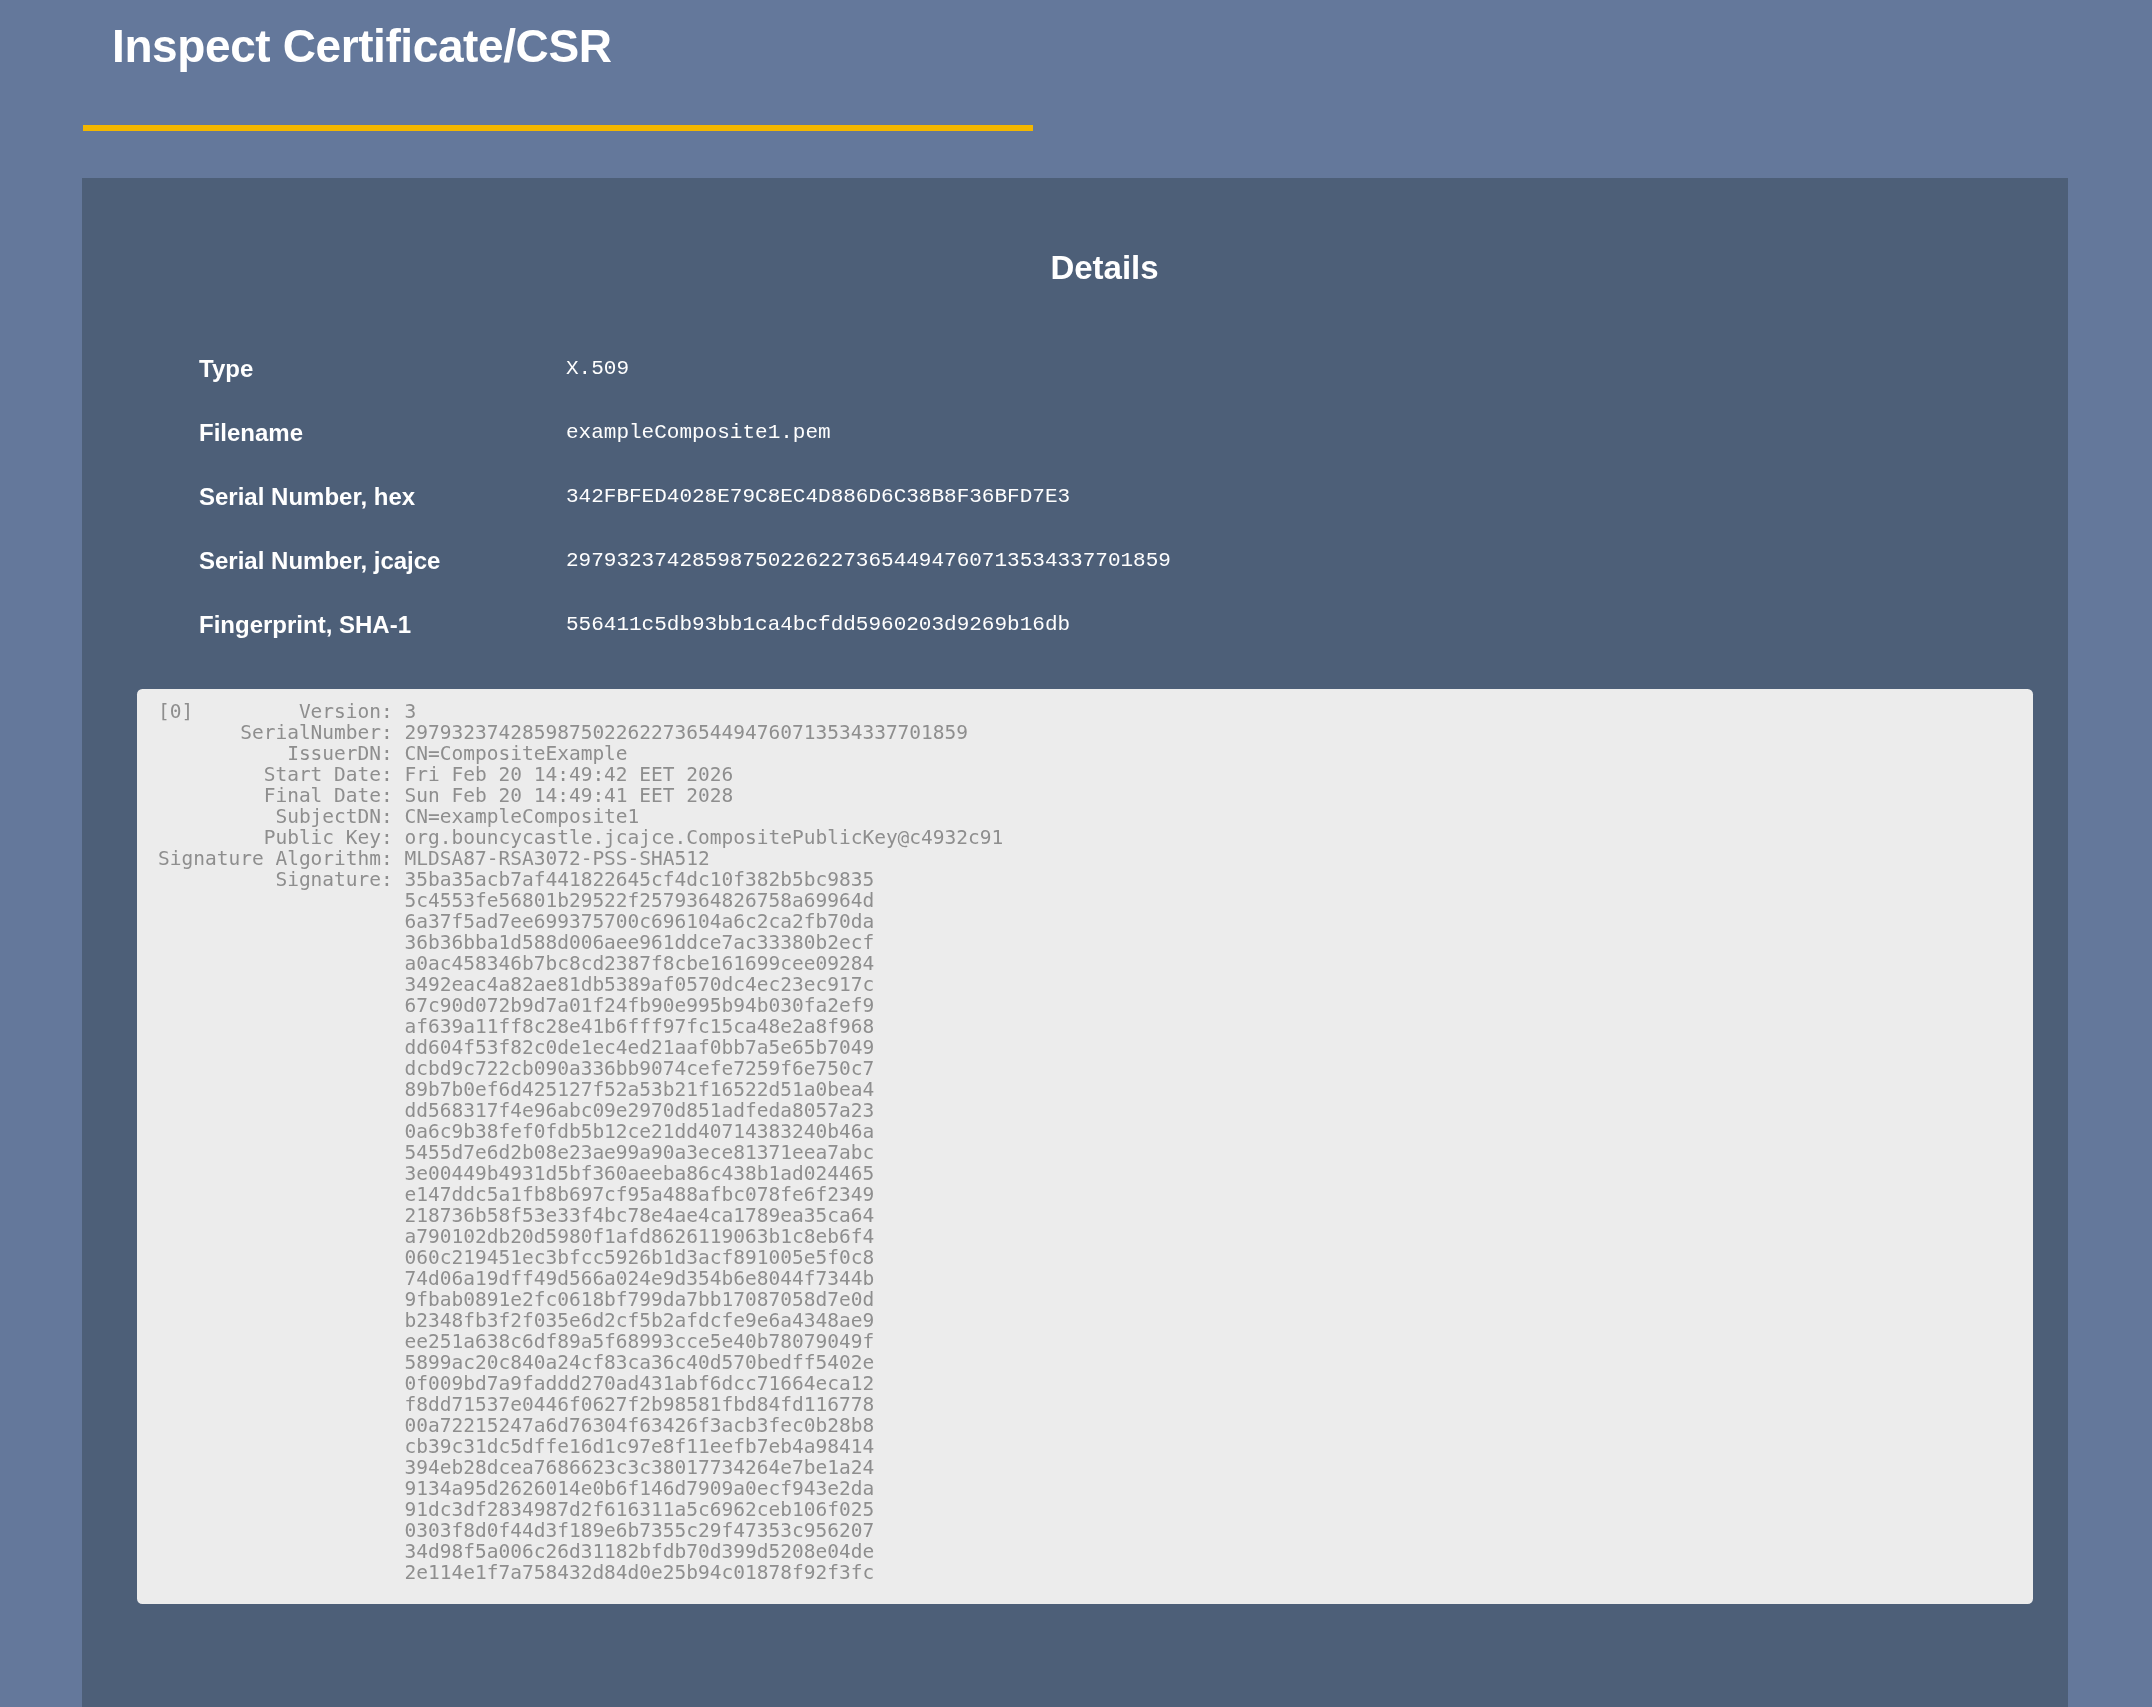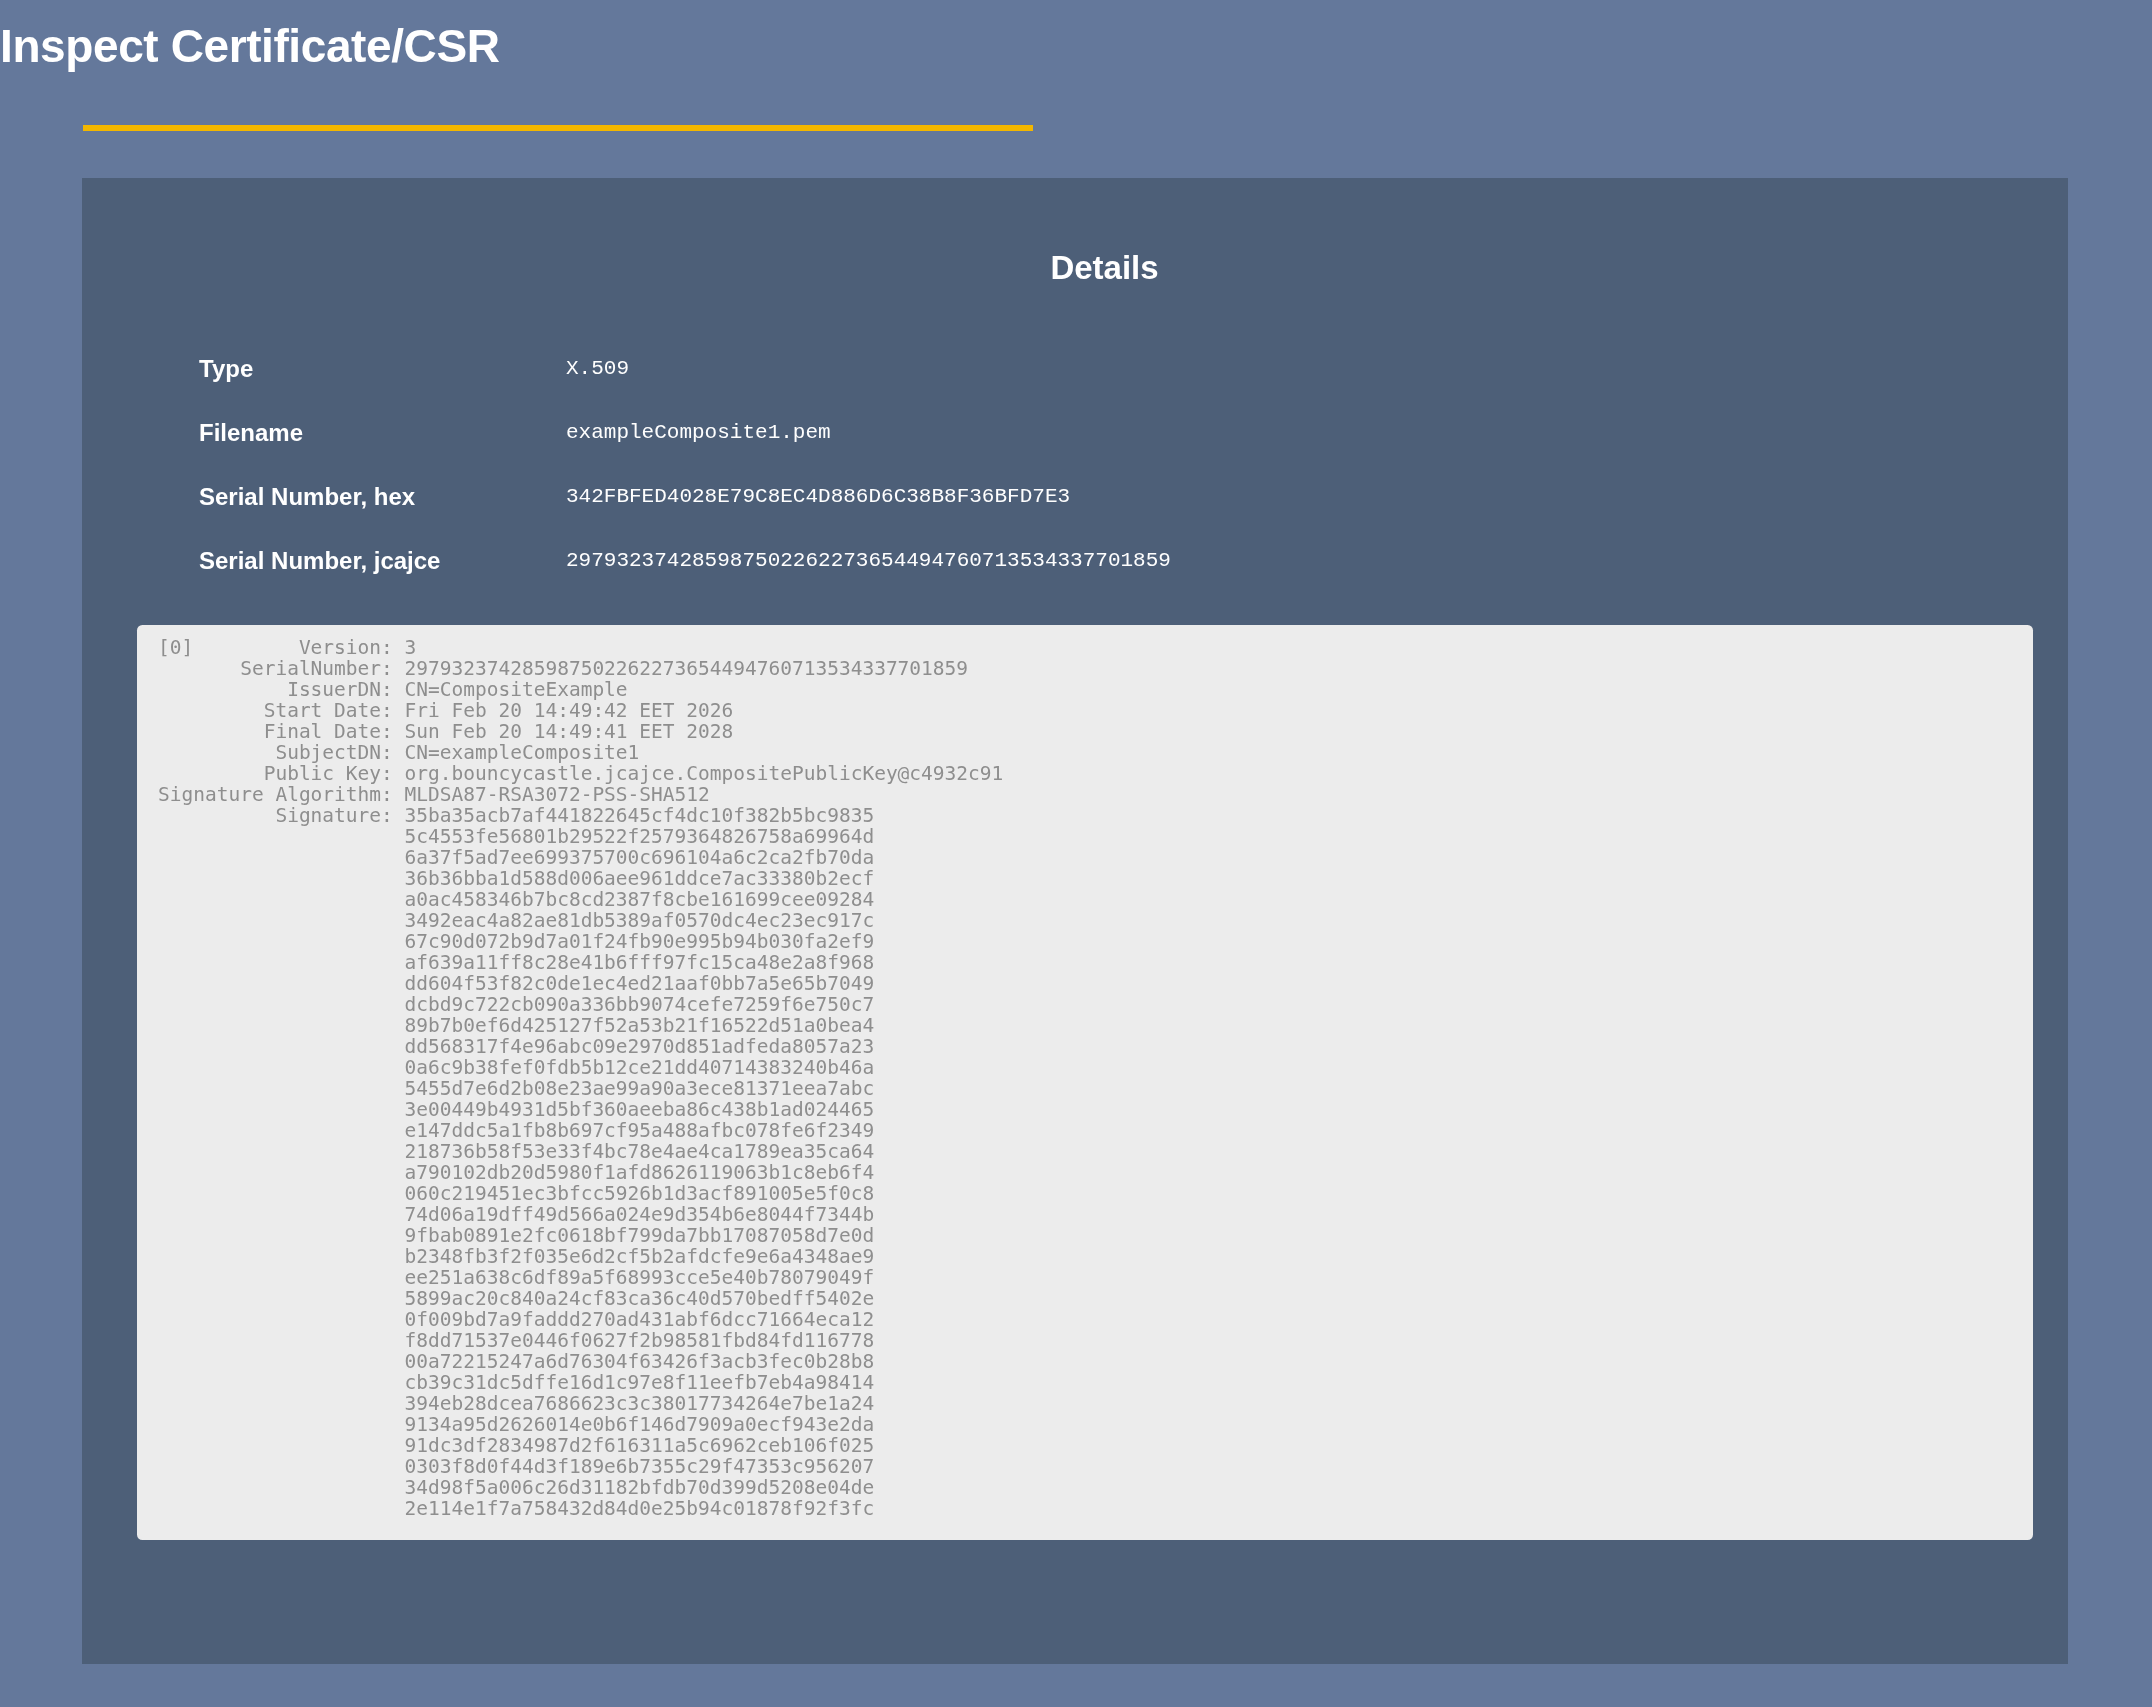--- a/index.html
+++ b/index.html
@@ -4,20 +4,21 @@
 <style>
   * { margin: 0; padding: 0; box-sizing: border-box; }
   html, body { width: 2153px; height: 1708px; overflow: hidden; }
   body {
     background: #64789b;
     font-family: "Liberation Sans", sans-serif;
     color: #ffffff;
   }
   .page-header { padding-top: 19.5px; }
   .page-header h1 {
+    margin-left: 112px;
     font-size: 46px;
     line-height: 53px;
     font-weight: 700;
     letter-spacing: -0.4px;
   }
   .accent-bar {
     margin-left: 83px;
     margin-top: 52px;
     width: 950px;
     height: 6.2px;
@@ -90,20 +91,24 @@
       <div class="detail-value">exampleComposite1.pem</div>
     </div>
     <div class="detail-row">
       <div class="detail-label">Serial Number, hex</div>
       <div class="detail-value">342FBFED4028E79C8EC4D886D6C38B8F36BFD7E3</div>
     </div>
     <div class="detail-row">
       <div class="detail-label">Serial Number, jcajce</div>
       <div class="detail-value">297932374285987502262273654494760713534337701859</div>
     </div>
+    <div class="detail-row">
+      <div class="detail-label">Fingerprint, SHA-1</div>
+      <div class="detail-value">556411c5db93bb1ca4bcfdd5960203d9269b16db</div>
+    </div>
   </div>
 
 
   <div class="code-block">
     <pre>[0]         Version: 3
        SerialNumber: 297932374285987502262273654494760713534337701859
            IssuerDN: CN=CompositeExample
          Start Date: Fri Feb 20 14:49:42 EET 2026
          Final Date: Sun Feb 20 14:49:41 EET 2028
           SubjectDN: CN=exampleComposite1

